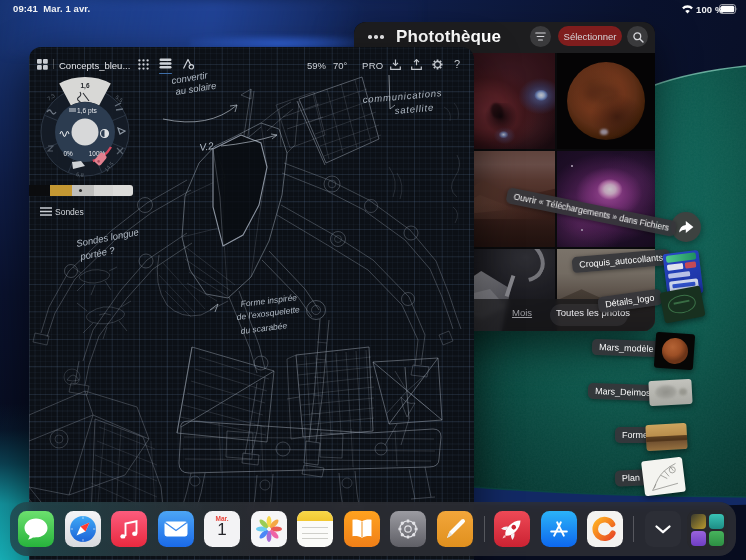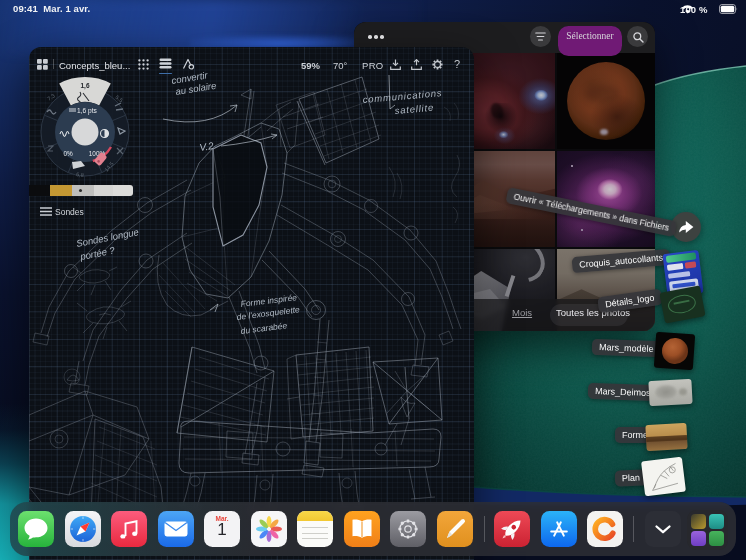--- a/index.html
+++ b/index.html
@@ -22,21 +22,21 @@
 
 .sbtext{color:#f2f3f5;font-size:9.5px;font-weight:700;letter-spacing:0.1px;}
 
 
 #photos{position:absolute;left:354px;top:22px;width:301px;height:309px;border-radius:12px;background:#0c0c0d;box-shadow:0 18px 40px rgba(0,0,0,0.55);overflow:hidden;}
 #photos .bar{position:absolute;left:0;top:0;width:100%;height:31px;background:#1d1d1f;}
 #photos .title{position:absolute;left:42px;top:5px;color:#fff;font-size:17px;font-weight:700;letter-spacing:0.1px;}
 #photos .dots{position:absolute;left:14px;top:13px;width:18px;height:4px;}
 #photos .dots i{position:absolute;top:0;width:3.6px;height:3.6px;border-radius:50%;background:#e8e8ea;}
 .circbtn{position:absolute;top:4px;width:21px;height:21px;border-radius:50%;background:#3a3a3c;}
-#selbtn{position:absolute;left:204px;top:4px;width:64px;height:30px;border-radius:10.5px;background:#701a75;color:#d6d6da;font-size:9.5px;line-height:21px;text-align:center;font-family:Liberation Serif, serif;}
+#selbtn{position:absolute;left:204px;top:4px;width:64px;height:20px;border-radius:10.5px;background:#7f1d1d;color:#d6d6da;font-size:9.5px;line-height:21px;text-align:center;}
 .ph{position:absolute;overflow:hidden;}
 #photos .dim{position:absolute;inset:0;background:rgba(5,5,8,0.22);}
 #pbot{position:absolute;left:0;top:277px;width:100%;height:32px;background:rgba(24,24,27,0.72);backdrop-filter:blur(2px);}
 #pbot .selpill{position:absolute;left:196px;top:5px;width:78px;height:22px;border-radius:11px;background:rgba(120,120,128,0.16);}
 #pbot .t1{position:absolute;left:146px;top:8px;color:#9d9da2;font-size:9.5px;}
 #pbot .t2{position:absolute;left:202px;top:8px;color:#e8e8ec;font-size:9.5px;}
 
 
 #concepts{position:absolute;left:29px;top:47px;width:445px;height:513px;border-radius:12px 12px 0 0;background:#0c1016;box-shadow:0 16px 44px rgba(0,0,0,0.6);overflow:hidden;}
 #grid{position:absolute;inset:0;background-image:
@@ -82,21 +82,21 @@
     <ellipse cx="615" cy="495" rx="290" ry="11" fill="#1e46aa" opacity="0.5"></ellipse>
     <path d="M 652 86 Q 690 72 746 66 L 746 497 Q 580 496 474 487 L 460 487 L 460 120 Q 560 100 652 86 Z" fill="url(#tealg)"></path>
     <g clip-path="url(#tealclip)" opacity="0.055">
         <rect x="440" y="50" width="306" height="460" filter="url(#grain)"></rect>
       </g>
     <path d="M 652 86 Q 690 72 746 66" fill="none" stroke="#7ec8b4" stroke-width="1.6" opacity="0.8"></path>
     <path d="M 746 497 Q 580 496 474 487" fill="none" stroke="#0a4a42" stroke-width="1.5" opacity="0.8"></path>
   </svg>
 
   <div class="abs sbtext" style="left:13px;top:3px;">09:41&nbsp;&nbsp;Mar. 1 avr.</div>
-  <div class="abs sbtext" style="left:680px;top:3.5px;">100 %</div>
+  <div class="abs sbtext" style="left:696px;top:3.5px;">100 %</div>
   <svg class="abs" style="left:681px;top:4px;" width="13" height="11" viewBox="0 0 13 11">
     <path d="M6.5 9.6 L8.8 6.9 A3.6 3.6 0 0 0 4.2 6.9 Z M2.7 5.2 A5.6 5.6 0 0 1 10.3 5.2 L11.9 3.4 A8 8 0 0 0 1.1 3.4 Z" fill="#fff"></path>
   </svg>
   <svg class="abs" style="left:719px;top:4px;" width="19" height="10" viewBox="0 0 19 10">
     <rect x="0.5" y="0.5" width="16" height="9" rx="2.5" fill="none" stroke="#fff" stroke-opacity="0.6"></rect>
     <rect x="1.8" y="1.8" width="13.4" height="6.4" rx="1.5" fill="#fff"></rect>
     <path d="M17.6 3.2 Q18.8 5 17.6 6.8 Z" fill="#fff" fill-opacity="0.6"></path>
   </svg>
 
   <div id="photos">
@@ -155,20 +155,21 @@
       linear-gradient(180deg, #9c9285 0%, #92887b 30%, #7c7064 48%, #61564c 68%, #453d34 88%, #332c26 100%);">
       <div style="position:absolute;left:0;top:38px;width:98px;height:44px;background:linear-gradient(180deg, rgba(90,78,66,0.9), rgba(50,42,36,0.95));clip-path:polygon(0 30%, 25% 5%, 55% 35%, 100% 15%, 100% 100%, 0 100%);"></div>
     </div>
     <div class="dim"></div>
     <div class="bar"></div>
     <div class="dots">
         <i style="left:0"></i>
         <i style="left:6px"></i>
         <i style="left:12px"></i>
       </div>
+    <div class="title">Photothèque</div>
     <div class="circbtn" style="left:176px;"></div>
     <svg class="abs" style="left:181px;top:10px;" width="11" height="9" viewBox="0 0 11 9">
         <g stroke="#d6d6da" stroke-width="1.2" stroke-linecap="round">
           <line x1="0.8" y1="1" x2="10.2" y2="1"></line>
           <line x1="2.2" y1="4.5" x2="8.8" y2="4.5"></line>
           <line x1="3.6" y1="8" x2="7.4" y2="8"></line>
         </g>
       </svg>
     <div id="selbtn">Sélectionner</div>
     <div class="circbtn" style="left:273px;"></div>
@@ -338,21 +339,21 @@
             <rect x="0.5" y="0.5" width="12" height="2.4" rx="1.2"></rect>
             <rect x="0.5" y="4.3" width="12" height="2.4" rx="1.2"></rect>
             <rect x="0.5" y="8.1" width="12" height="2.4" rx="1.2"></rect>
           </g>
         </svg>
       <div class="abs" style="left:130px;top:25.5px;width:13px;height:1.6px;background:#3e6ea8;border-radius:1px;"></div>
       <svg class="abs" style="left:153px;top:11px;" width="13" height="12" viewBox="0 0 13 12">
           <path d="M1.5 10.5 L6 1.5 L9 7.5" fill="none" stroke="#ced2d8" stroke-width="1.2" stroke-linejoin="round"></path>
           <circle cx="9.3" cy="8.8" r="2.2" fill="none" stroke="#ced2d8" stroke-width="1.2"></circle>
         </svg>
-      <div class="ctxt" style="left:272px;top:12.5px;font-weight:700;">59%</div>
+      <div class="ctxt" style="left:278px;top:12.5px;font-weight:400;">59%</div>
       <div class="ctxt" style="left:304px;top:12.5px;font-weight:400;">70°</div>
       <div class="ctxt" style="left:333px;top:12.5px;letter-spacing:0.3px;">PRO</div>
       <svg class="abs" style="left:361px;top:11.5px;" width="11" height="11" viewBox="0 0 11 11">
           <g stroke="#c2c6cc" stroke-width="1.2" fill="none">
             <path d="M5.5 0.5 L5.5 6"></path>
             <path d="M3 3.8 L5.5 6.3 L8 3.8"></path>
             <path d="M0.7 7.5 L0.7 10.3 L10.3 10.3 L10.3 7.5"></path>
           </g>
         </svg>
       <svg class="abs" style="left:382px;top:11.5px;" width="11" height="11" viewBox="0 0 11 11">

